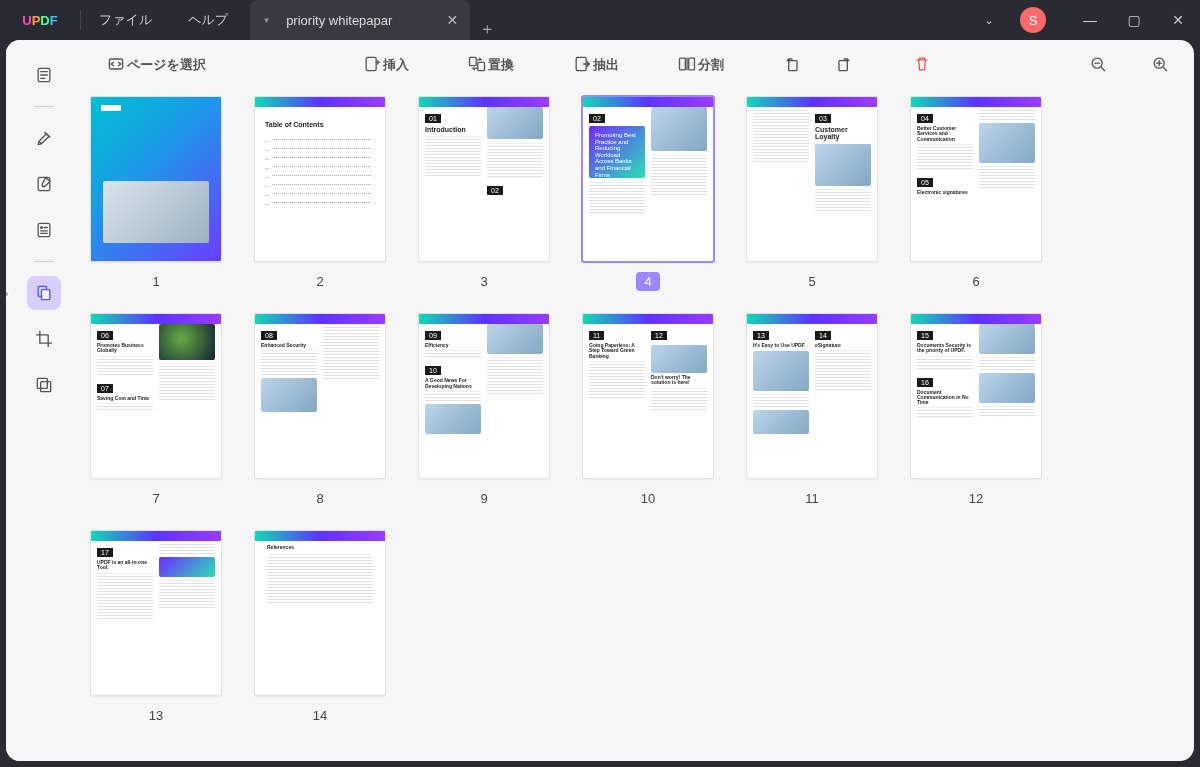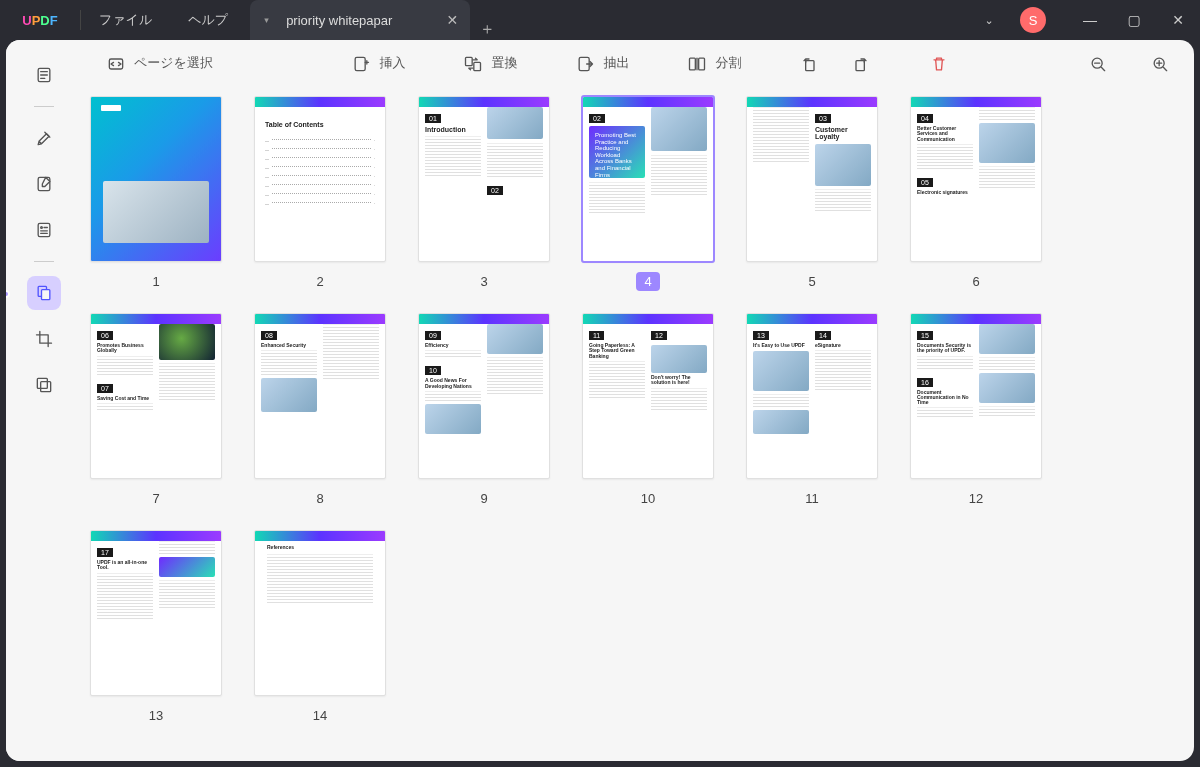--- a/index.html
+++ b/index.html
@@ -27,21 +27,21 @@
   .workspace{position:absolute;top:40px;bottom:6px;left:6px;right:6px;background:#f6f6f6;border-radius:14px;display:flex;overflow:hidden;}
 
   .sidebar{width:76px;background:#f6f6f6;border-right:0;padding-top:18px;display:flex;flex-direction:column;align-items:center;gap:12px;position:relative;}
   .sb-item{width:34px;height:34px;border-radius:8px;display:flex;align-items:center;justify-content:center;cursor:pointer;}
   .sb-item.active{background:#d7cfff;}
   .sb-divider{width:20px;height:1px;background:#ccc;margin:2px 0;}
   .sb-dot{position:absolute;left:-4px;width:8px;height:8px;border-radius:50%;background:#a897ff;top:250px;border:2px solid #fff;}
 
   .main{flex:1;display:flex;flex-direction:column;min-width:0;}
   .toolbar{height:48px;display:flex;align-items:center;padding:0 12px;gap:0;font-size:13px;color:#555;}
-  .tbar-btn{display:flex;align-items:flex-start;gap:8px;padding:6px 12px;border-radius:6px;cursor:pointer;}
+  .tbar-btn{display:flex;align-items:flex-end;gap:1px;padding:6px 12px;border-radius:6px;cursor:pointer;font-weight:bold;}
   .tbar-sep{flex:1;display:flex;justify-content:center;gap:34px;}
   .tbar-group{display:flex;align-items:center;gap:8px;}
   .tbar-right{display:flex;align-items:center;gap:18px;}
   .ico22{width:20px;height:20px;}
 
   .thumb-area{flex:1;overflow:auto;padding:8px 4px 16px 8px;}
   .grid{display:flex;flex-wrap:wrap;gap:22px 32px;}
   .page-card{display:flex;flex-direction:column;align-items:center;}
   .page-thumb{width:132px;height:166px;background:#fff;border:1px solid #e0e0e0;border-radius:2px;position:relative;overflow:hidden;box-shadow:0 1px 2px rgba(0,0,0,0.06);}
   .page-num{margin-top:10px;font-size:13px;color:#444;padding:2px 8px;border-radius:4px;}

